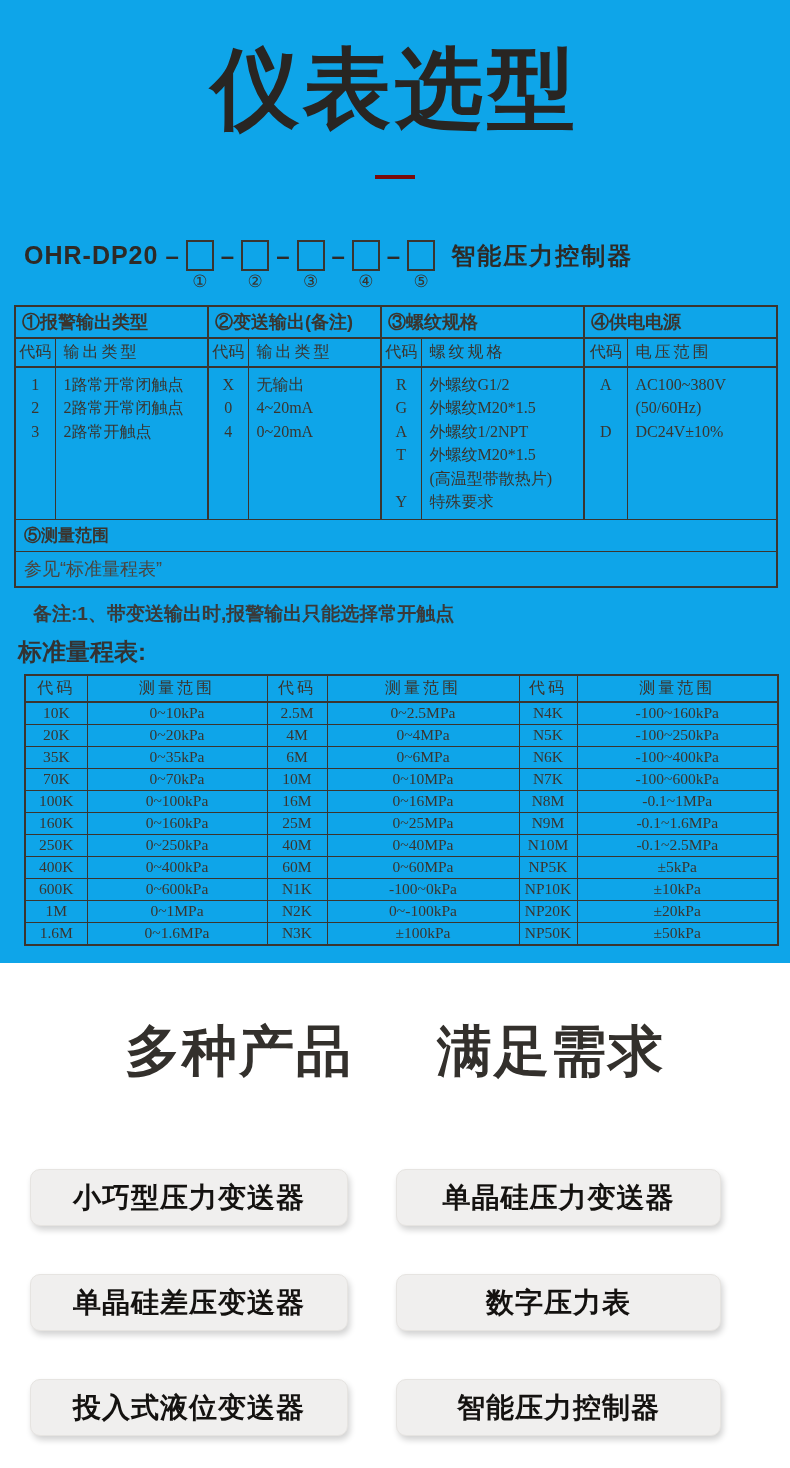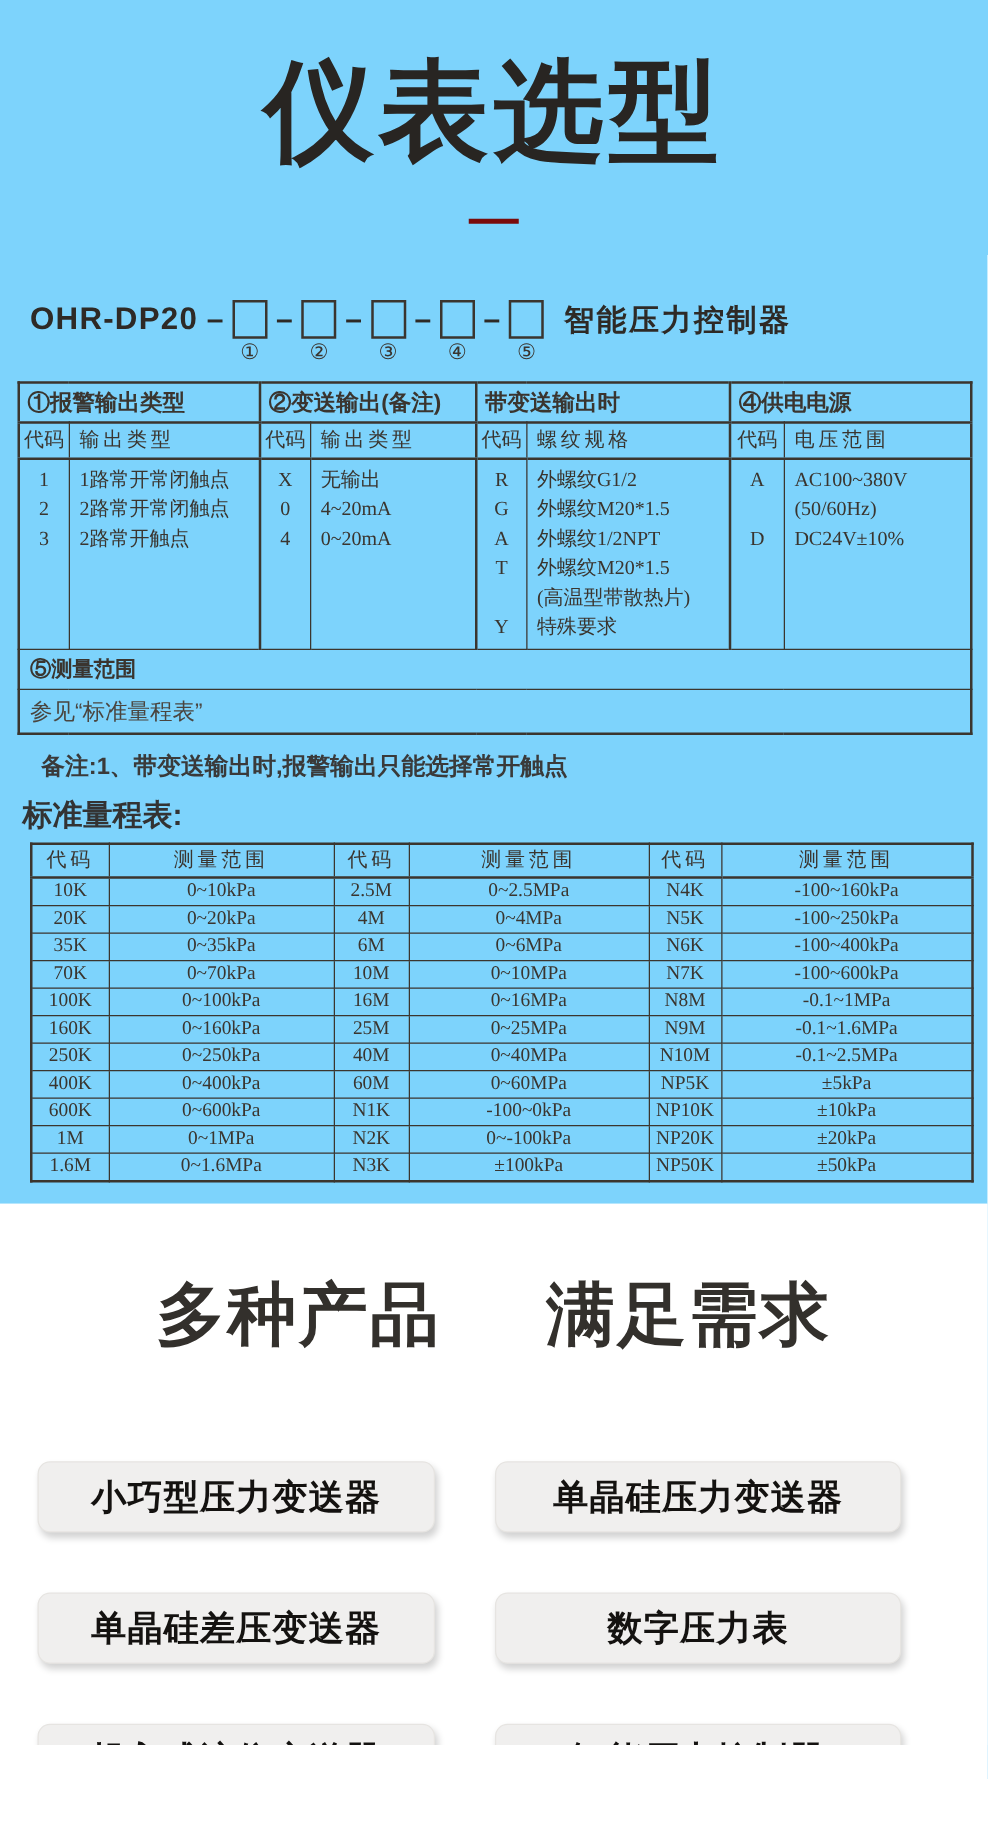--- a/index.html
+++ b/index.html
@@ -1,19 +1,19 @@
 <!DOCTYPE html>
 <html><head>
 <meta charset="utf-8">
 <style>
   html,body{margin:0;padding:0;background:#fff;}
   body{width:790px;height:1468px;overflow:hidden;font-family:"Liberation Sans",sans-serif;}
 
   
-  .top-section{background:#7dd3fc;height:963px;overflow:hidden;}
+  .top-section{background:#0ea5e9;height:963px;overflow:hidden;}
   .page-title{margin:0;padding-top:40px;text-align:center;font-size:88px;font-weight:900;
               color:#282522;letter-spacing:4px;line-height:1.12;}
   .accent-dash{width:40px;height:4px;background:#7a0b0b;margin:36px auto 0;}
 
   
   .model-area{margin:60px 0 0 24px;}
   .model-line{display:flex;align-items:center;height:34px;}
   .model-prefix{font-size:25px;font-weight:bold;color:#2e2a26;letter-spacing:1px;}
   .dash{font-size:24px;font-weight:bold;color:#2e2a26;margin:0 7px;}
   .unit{position:relative;display:inline-block;}
@@ -42,21 +42,21 @@
   .note-2{margin-left:48px;}
   .range-title{margin:8px 0 0 18px;font-weight:bold;font-size:24px;color:#333;}
 
   
   .range-table{border-collapse:collapse;table-layout:fixed;width:753px;margin:6px 0 0 24px;
                border:2px solid #3b352e;font-family:"Liberation Serif",serif;color:#3a352f;}
   .range-table td{border:1px solid #3b352e;text-align:center;height:21px;font-size:15.5px;padding:0;white-space:nowrap;}
   .range-table tr.hdr td{letter-spacing:3px;font-size:16px;border-bottom-width:2px;padding:2px 0;}
 
   
-  .bottom-section{background:#fff;height:433px;overflow:hidden;}
+  .bottom-section{background:#fff;height:505px;overflow:hidden;}
   .products-heading{display:flex;justify-content:center;gap:84px;font-size:55px;font-weight:900;
                     color:#33302c;margin-top:52px;letter-spacing:2px;}
   .products-grid{display:grid;grid-template-columns:318px 325px;column-gap:85px;row-gap:14px;margin:80px 0 0 30px;gap:48px;}
   .product-btn{height:55px;background:#f0efee;border:1px solid #e6e4e1;border-radius:10px;
                box-shadow:2px 4px 6px rgba(0,0,0,0.18);display:flex;align-items:center;justify-content:center;
                font-size:28px;font-weight:bold;color:#141210;letter-spacing:1px;cursor:pointer;}
 </style>
 </head>
 <body>
 
@@ -89,21 +89,21 @@
         <col style="width:133px">
       <col style="width:40px">
         <col style="width:163px">
       <col style="width:43px">
         <col style="width:150px">
     </colgroup>
     <tbody>
         <tr class="sec-head">
       <td colspan="2">①报警输出类型</td>
       <td colspan="2" class="sec-b">②变送输出(备注)</td>
-      <td colspan="2" class="sec-b">带变送输出时</td>
+      <td colspan="2" class="sec-b">③螺纹规格</td>
       <td colspan="2" class="sec-b">④供电电源</td>
     </tr>
     <tr class="sub-head">
       <td class="code">代码</td>
       <td class="lbl">输出类型</td>
       <td class="code sec-b">代码</td>
       <td class="lbl">输出类型</td>
       <td class="code sec-b">代码</td>
       <td class="lbl">螺纹规格</td>
       <td class="code sec-b">代码</td>

